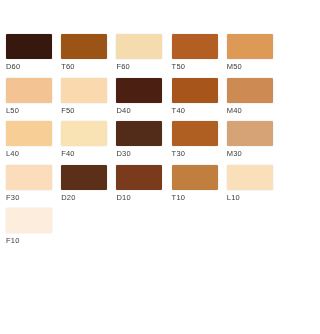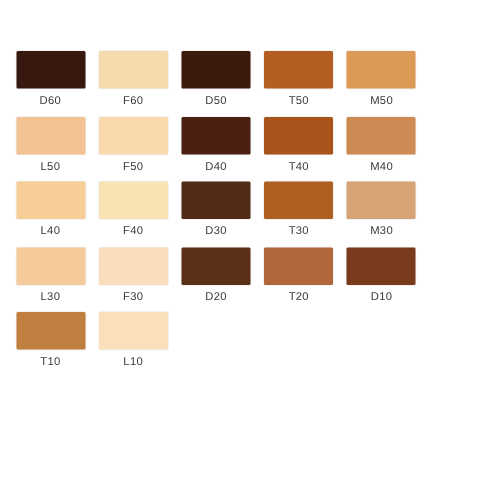--- a/index.html
+++ b/index.html
@@ -26,21 +26,21 @@
     display: grid;
     grid-template-columns: repeat(5, 1fr);
     grid-auto-rows: 43.5px;
     column-gap: 0px;
     row-gap: 0px;
     width: 276px;
   }
   .swatch-cell {
     display: flex;
     flex-direction: column;
-    align-items: center;
+    align-items: flex-start;
     justify-content: flex-start;
   }
   .swatch-chip {
     width: 46px;
     height: 25px;
     border-radius: 1px;
     box-shadow: 0 0 0 0.5px rgba(0,0,0,0.07);
   }
   .swatch-label {
     margin-top: 3px;
@@ -55,26 +55,26 @@
 </head>
 <body>
 
 <div id="swatch-chart">
   <div class="swatch-grid">
       <div class="swatch-cell">
         <div class="swatch-chip" style="background: rgb(54, 24, 15);"></div>
         <div class="swatch-label">D60</div>
       </div>
       <div class="swatch-cell">
+        <div class="swatch-chip" style="background: rgb(156, 84, 22);"></div>
+        <div class="swatch-label">T60</div>
+      </div>
+      <div class="swatch-cell">
         <div class="swatch-chip" style="background: rgb(244, 220, 174);"></div>
         <div class="swatch-label">F60</div>
-      </div>
-      <div class="swatch-cell">
-        <div class="swatch-chip" style="background: rgb(60, 26, 14);"></div>
-        <div class="swatch-label">D50</div>
       </div>
       <div class="swatch-cell">
         <div class="swatch-chip" style="background: rgb(179, 95, 35);"></div>
         <div class="swatch-label">T50</div>
       </div>
       <div class="swatch-cell">
         <div class="swatch-chip" style="background: rgb(221, 154, 87);"></div>
         <div class="swatch-label">M50</div>
       </div>
       <div class="swatch-cell">
@@ -111,41 +111,37 @@
       </div>
       <div class="swatch-cell">
         <div class="swatch-chip" style="background: rgb(176, 95, 34);"></div>
         <div class="swatch-label">T30</div>
       </div>
       <div class="swatch-cell">
         <div class="swatch-chip" style="background: rgb(214, 163, 119);"></div>
         <div class="swatch-label">M30</div>
       </div>
       <div class="swatch-cell">
-        <div class="swatch-chip" style="background: rgb(245, 203, 156);"></div>
-        <div class="swatch-label">L30</div>
-      </div>
-      <div class="swatch-cell">
         <div class="swatch-chip" style="background: rgb(251, 221, 188);"></div>
         <div class="swatch-label">F30</div>
       </div>
       <div class="swatch-cell">
         <div class="swatch-chip" style="background: rgb(92, 47, 24);"></div>
         <div class="swatch-label">D20</div>
-      </div>
-      <div class="swatch-cell">
-        <div class="swatch-chip" style="background: rgb(178, 103, 58);"></div>
-        <div class="swatch-label">T20</div>
       </div>
       <div class="swatch-cell">
         <div class="swatch-chip" style="background: rgb(122, 58, 28);"></div>
         <div class="swatch-label">D10</div>
       </div>
       <div class="swatch-cell">
         <div class="swatch-chip" style="background: rgb(192, 127, 62);"></div>
         <div class="swatch-label">T10</div>
       </div>
       <div class="swatch-cell">
         <div class="swatch-chip" style="background: rgb(250, 223, 187);"></div>
         <div class="swatch-label">L10</div>
       </div>
+      <div class="swatch-cell">
+        <div class="swatch-chip" style="background: rgb(252, 237, 220);"></div>
+        <div class="swatch-label">F10</div>
+      </div>
     </div>
 </div>
 
 </body></html>

